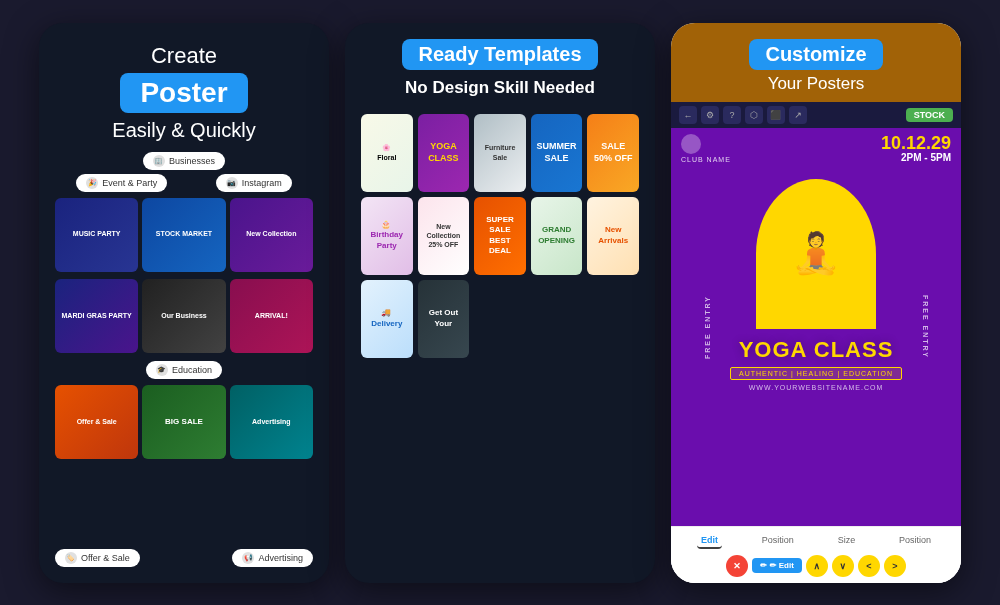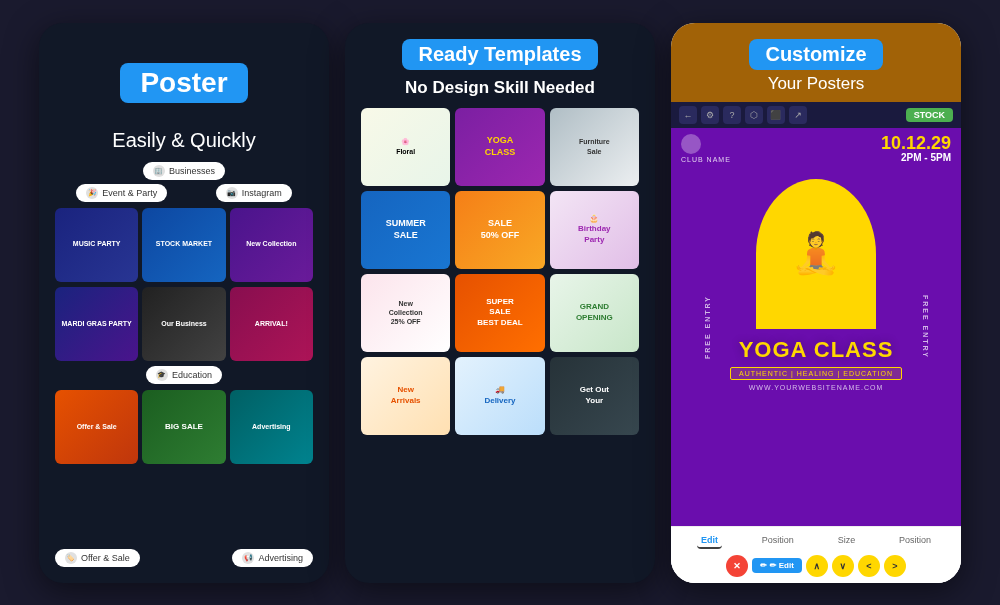--- a/index.html
+++ b/index.html
@@ -51,21 +51,21 @@
     }
 
     .card1-poster-badge {
       background: #2196F3;
       color: #fff;
       font-size: 28px;
       font-weight: 800;
       text-align: center;
       border-radius: 8px;
       padding: 4px 20px;
-      margin: 20px auto;
+      margin: 0 auto;
       display: block;
       width: fit-content;
     }
 
     .card1-subtitle {
       color: #fff;
       font-size: 20px;
       font-weight: 500;
       text-align: center;
       margin-top: 6px;
@@ -172,21 +172,21 @@
 
     
     .card2 {
       width: 310px;
       height: 560px;
       padding: 16px;
     }
 
     .card2-header {
       text-align: center;
-      margin-bottom: 10px;
+      margin-bottom: 16px;
     }
 
     .card2-badge {
       background: #2196F3;
       color: #fff;
       font-size: 20px;
       font-weight: 800;
       border-radius: 8px;
       padding: 4px 16px;
       display: inline-block;
@@ -195,21 +195,21 @@
 
     .card2-subheader {
       color: #fff;
       font-size: 17px;
       font-weight: 600;
       margin-top: 4px;
     }
 
     .card2-grid {
       display: grid;
-      grid-template-columns: 1fr 1fr 1fr;
+      grid-template-columns: 1fr 1fr 1fr 1fr 1fr;
       gap: 5px;
     }
 
     .template-thumb {
       border-radius: 6px;
       overflow: hidden;
       height: 78px;
       display: flex;
       align-items: center;
       justify-content: center;
@@ -522,20 +522,21 @@
       justify-content: center;
       padding: 4px;
     }
   </style>
 </head>
 <body>
 
 <div class="container">
 
   <div class="phone-card card1">
+    <div class="card1-title">Create</div>
     <span class="card1-poster-badge">Poster</span>
     <div class="card1-subtitle">Easily &amp; Quickly</div>
 
     <div class="card1-category-row">
       <div class="category-pill">
         <span class="dot">🏢</span>
         <span>Businesses</span>
       </div>
     </div>
 

